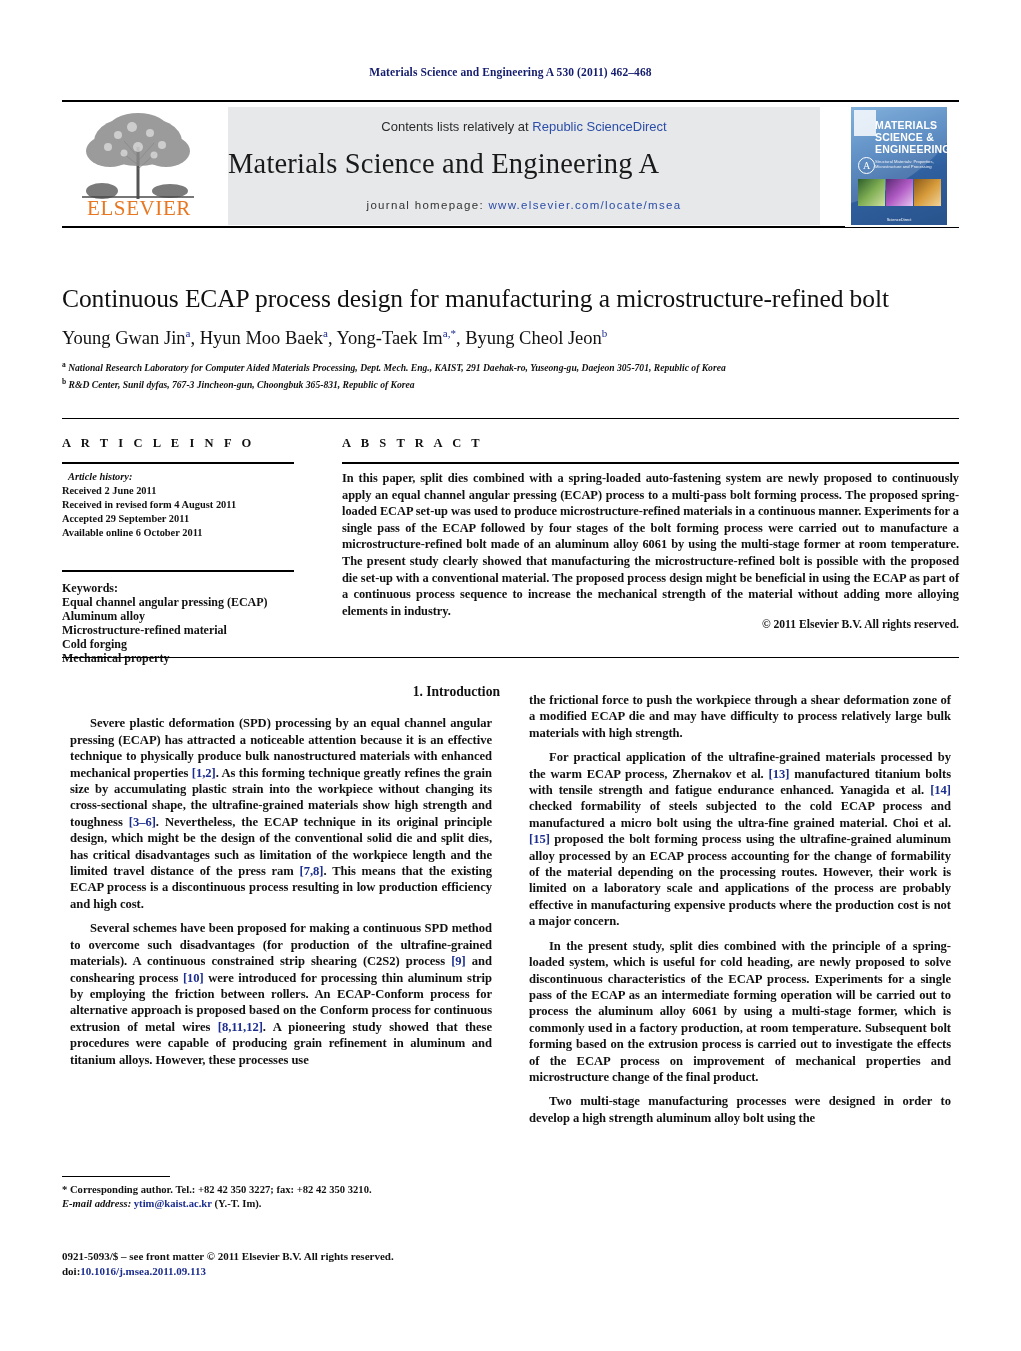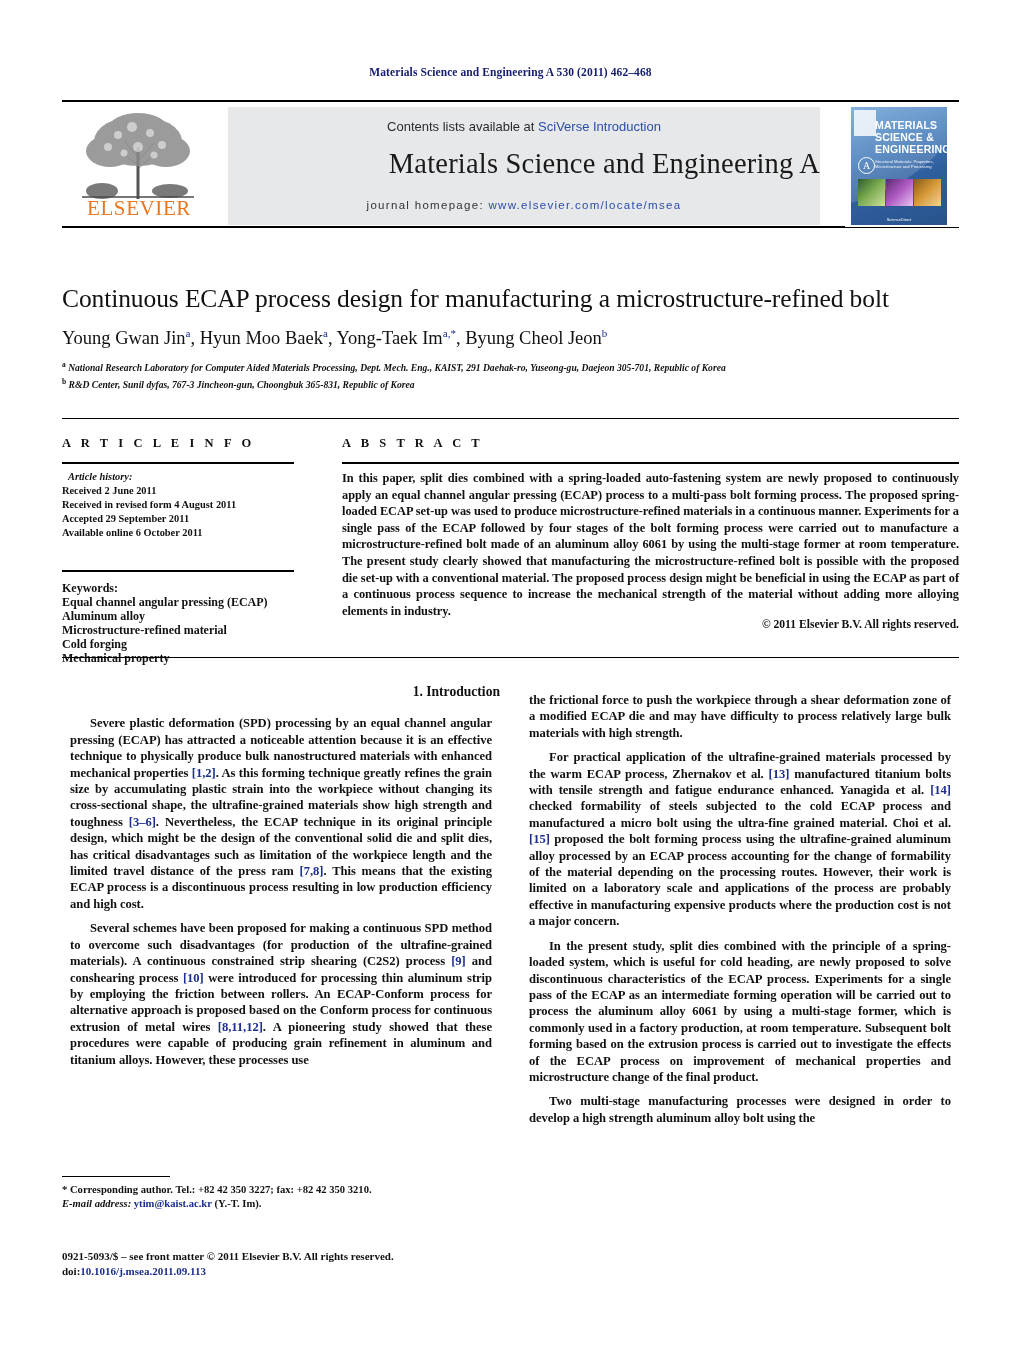--- a/index.html
+++ b/index.html
@@ -80,21 +80,21 @@
     font-size: 13px;
     color: #2b2b2b;
   }
   .contents-line .sd-link {
     color: #2b4da8;
   }
   .journal-name {
     position: absolute;
     left: 0; top: 41px;
     width: 592px;
-    text-align: right;
+    text-align: left;
     font-family: "Liberation Serif", serif;
     font-size: 28.5px;
     color: #1a1a1a;
     letter-spacing: 0.2px;
   }
   .homepage-line {
     position: absolute;
     left: 0; top: 92px;
     width: 592px;
     text-align: center;
@@ -422,21 +422,21 @@
           <ellipse cx="40" cy="84" rx="16" ry="8"></ellipse>
           <ellipse cx="108" cy="84" rx="18" ry="7"></ellipse>
           <path d="M20 90 H132" stroke="#4a4a4a" stroke-width="1.6" fill="none"></path>
         </g>
       </svg>
       <div class="elsevier-wordmark">ELSEVIER</div>
     </div>
 
     <div class="mast-center">
       <div class="contents-line">
-        <span>Contents lists available at </span><span class="sd-link">SciVerse Introduction</span>
+        <span>Contents lists relatively at </span><span class="sd-link">Republic ScienceDirect</span>
       </div>
       <div class="journal-name">Materials Science and Engineering A</div>
       <div class="homepage-line">
         <span>journal homepage: </span><span class="hp-url">www.elsevier.com/locate/msea</span>
       </div>
     </div>
 
     <div class="cover-thumb">
       <div class="cover-inner">
         <div class="cover-swoosh"></div>

